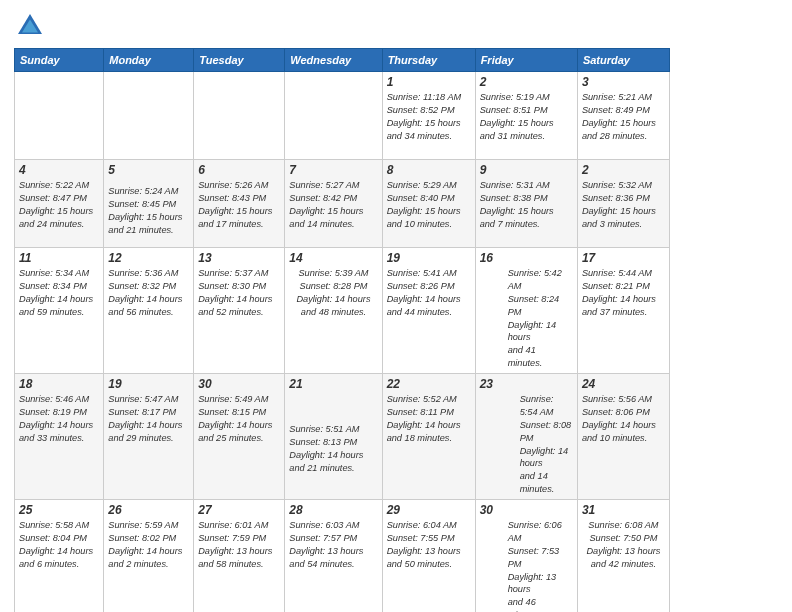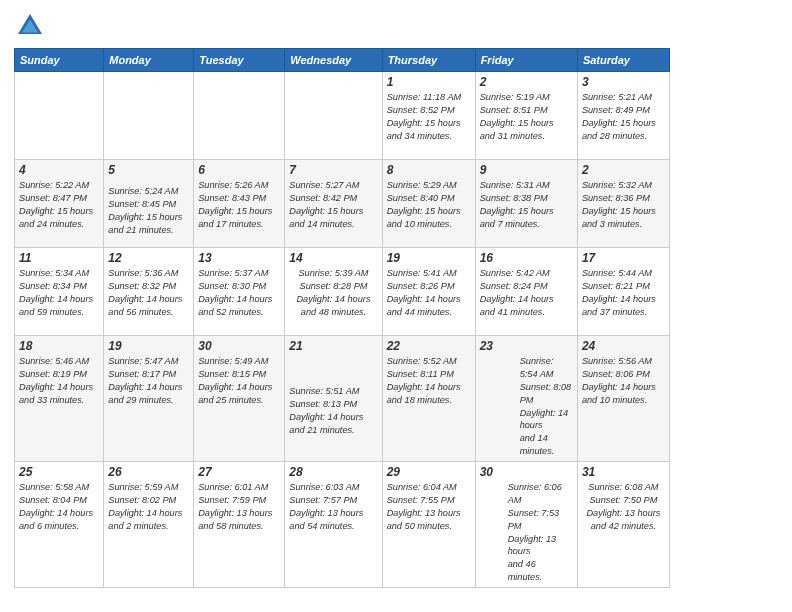--- a/index.html
+++ b/index.html
@@ -242,21 +242,21 @@
           </td>
           <td>
             <div class="day-number">19</div>
             <div class="day-info" style="white-space: pre-line;">Sunrise: 5:41 AM
 Sunset: 8:26 PM
 Daylight: 14 hours
 and 44 minutes.</div>
           </td>
           <td>
             <div class="day-number">16</div>
-            <div class="day-info" style="white-space: pre-line;">Sunrise: 5:42 AM
+            <div class="day-info" style="white-space: pre-line; margin-left: 28px;">Sunrise: 5:42 AM
 Sunset: 8:24 PM
 Daylight: 14 hours
 and 41 minutes.</div>
           </td>
           <td>
             <div class="day-number">17</div>
             <div class="day-info" style="white-space: pre-line;">Sunrise: 5:44 AM
 Sunset: 8:21 PM
 Daylight: 14 hours
 and 37 minutes.</div>

